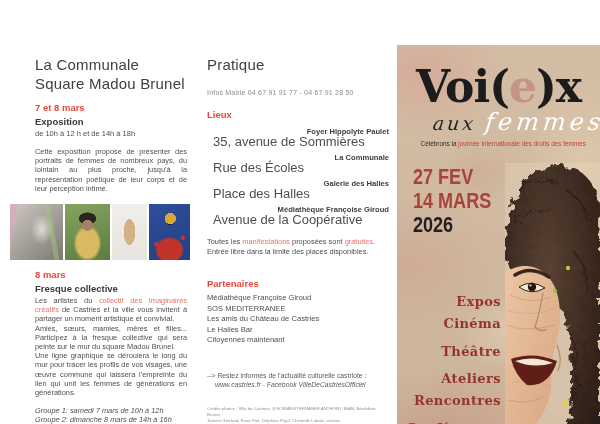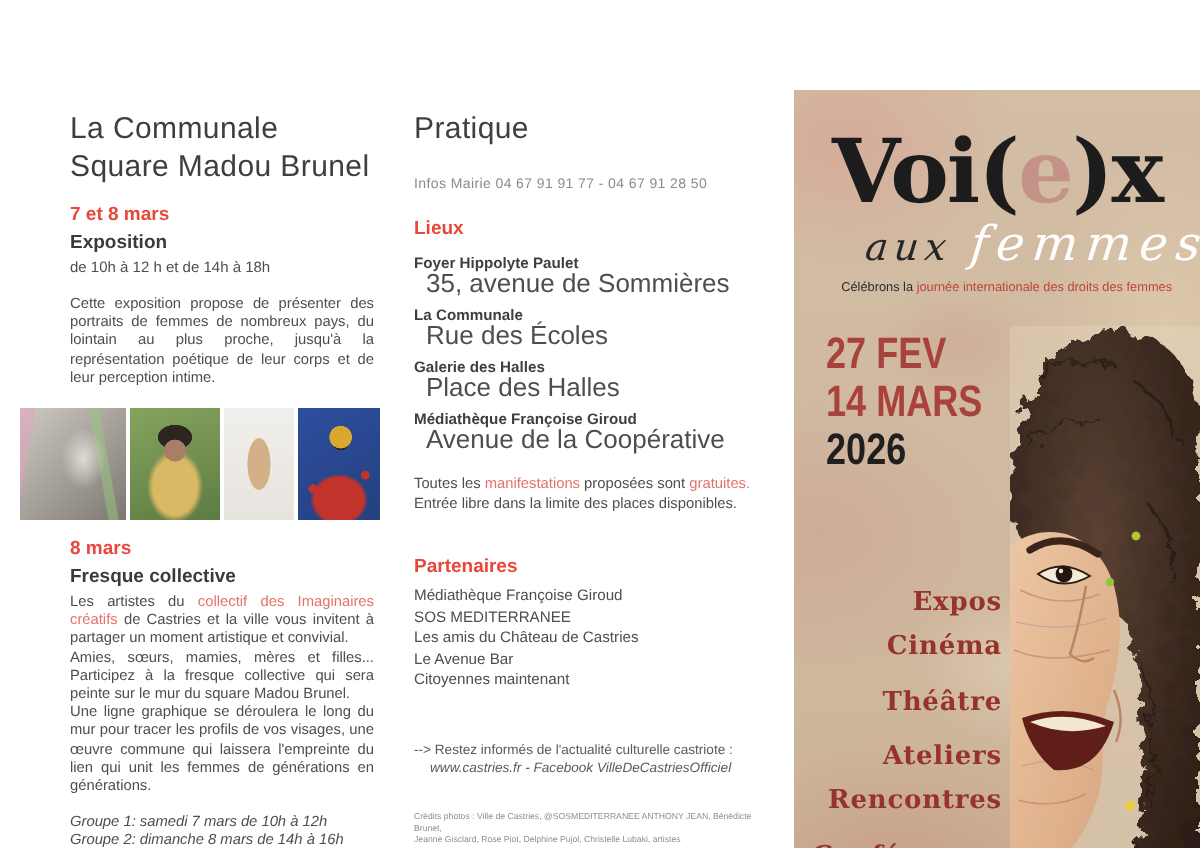--- a/index.html
+++ b/index.html
@@ -44,21 +44,21 @@
       radial-gradient(circle 3px at 18% 72%, #c2332b 70%, rgba(0,0,0,0) 75%),
       radial-gradient(circle 3px at 82% 60%, #c2332b 70%, rgba(0,0,0,0) 75%),
       linear-gradient(150deg,#2e4e9e,#24407f); }
   .group-block { margin-top:9px; font-size:7.4px; line-height:9.2px; font-style:italic; }
 
   
   .col-mid { position:absolute; left:207px; top:10px; width:182px; color:#4e4e4e; }
   .infos-mairie { margin-top:15px; font-size:7px; color:#8b8b8b; letter-spacing:.2px; }
   .red-heading { margin-top:13px; font-size:9.5px; font-weight:700; color:#e8483a; }
   .venue { margin-top:7px; line-height:9.5px; }
-  .venue-name { font-size:7.6px; font-weight:700; color:#3f3f3f; }
+  .venue-name { font-size:7.6px; font-weight:700; color:#3f3f3f;text-align:right; }
   .venue-addr { font-size:13px; margin-left:6px; }
   .free-note { margin-top:13px; font-size:7.4px; line-height:9.5px; }
   .partner-list { margin-top:4px; font-size:7.6px; line-height:10.5px; }
   .stay-informed { margin-top:25px; font-size:6.8px; line-height:9px; color:#5a5a5a; }
   .stay-informed .line2 { margin-left:8px; font-style:italic; }
   .credits { margin-top:17px; width:250px; font-size:6px; line-height:8px; color:#8f8f8f; transform:scale(.72); transform-origin:left top; }
   .credits .license { margin-top:6px; }
 
   .logos-row { position:absolute; left:215px; top:387px; width:174px; height:30px; display:flex; align-items:center; justify-content:space-between; }
   .castries-logo { position:relative; display:flex; align-items:center; }
@@ -176,21 +176,21 @@
     <div class="free-note">
       <span>Toutes les </span><span class="red-link">manifestations</span><span> proposées sont </span><span class="red-link">gratuites.</span><br>
       <span>Entrée libre dans la limite des places disponibles.</span>
     </div>
 
     <div class="red-heading" style="margin-top:22px;">Partenaires</div>
     <div class="partner-list">
       <div>Médiathèque Françoise Giroud</div>
       <div>SOS MEDITERRANEE</div>
       <div>Les amis du Château de Castries</div>
-      <div>Le Avenue Bar</div>
+      <div>Le Halles Bar</div>
       <div>Citoyennes maintenant</div>
     </div>
 
     <div class="stay-informed">
       <div>--&gt; Restez informés de l'actualité culturelle castriote :</div>
       <div class="line2">www.castries.fr   -  Facebook  VilleDeCastriesOfficiel</div>
     </div>
 
     <div class="credits">
       <div>Crédits photos : Ville de Castries, @SOSMEDITERRANEE ANTHONY JEAN, Bénédicte Brunet,</div>

